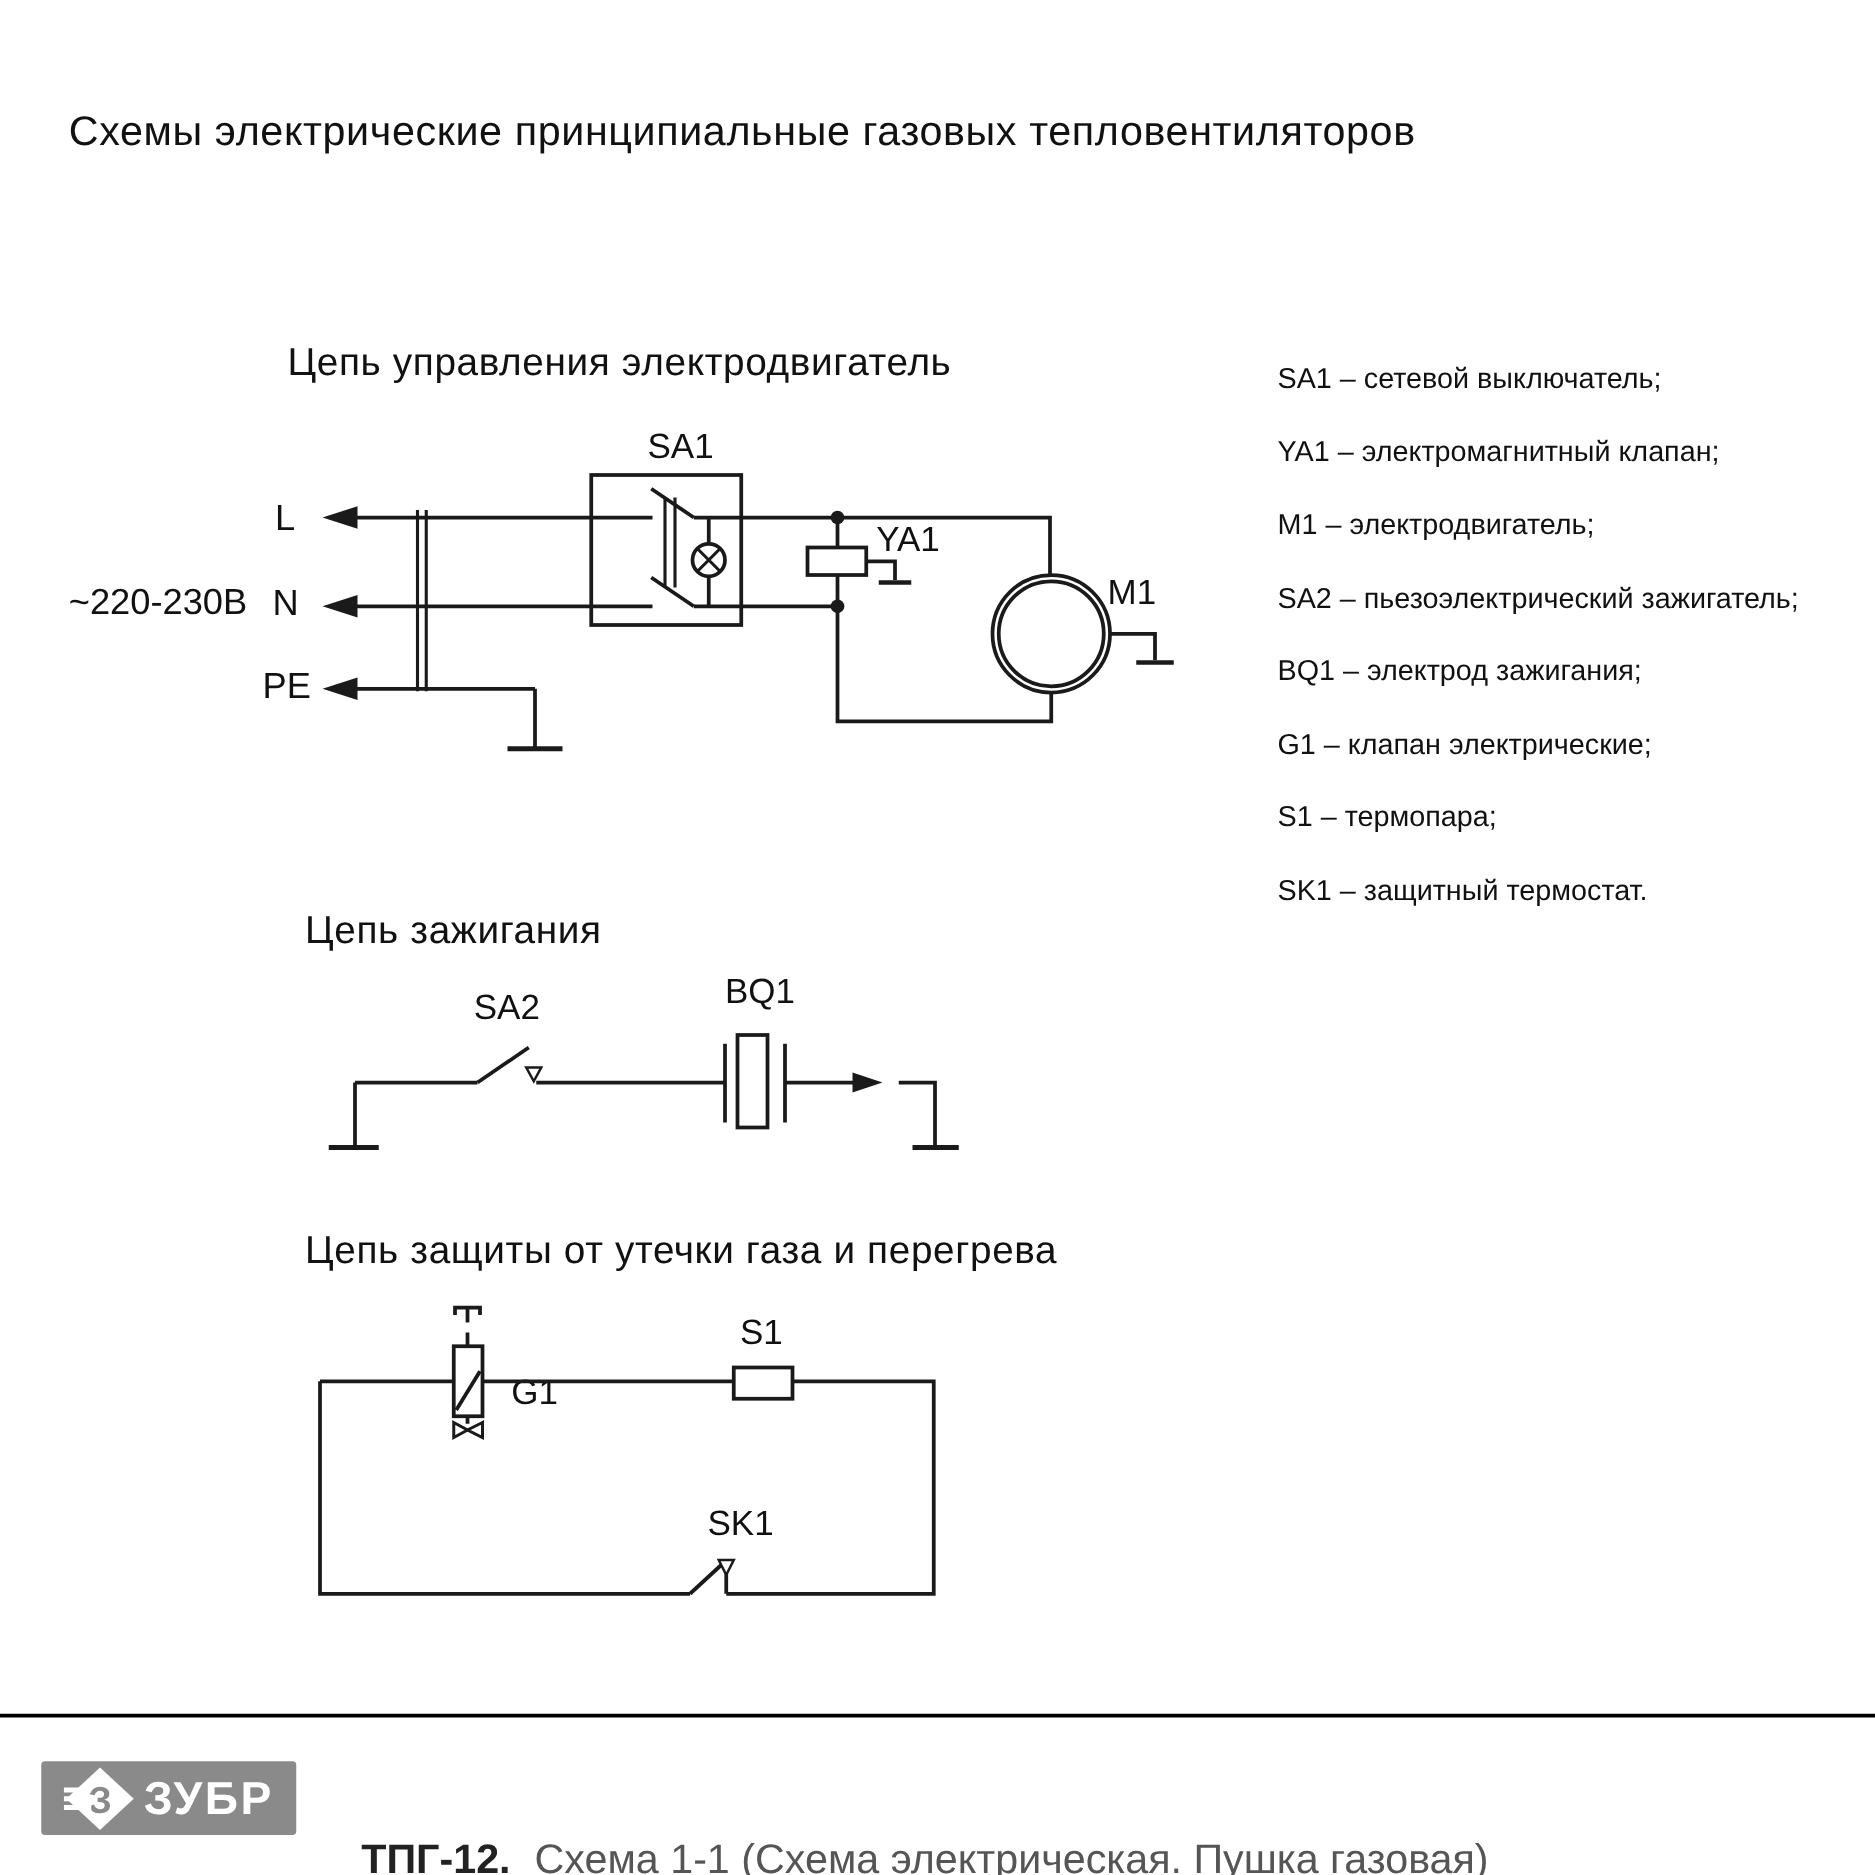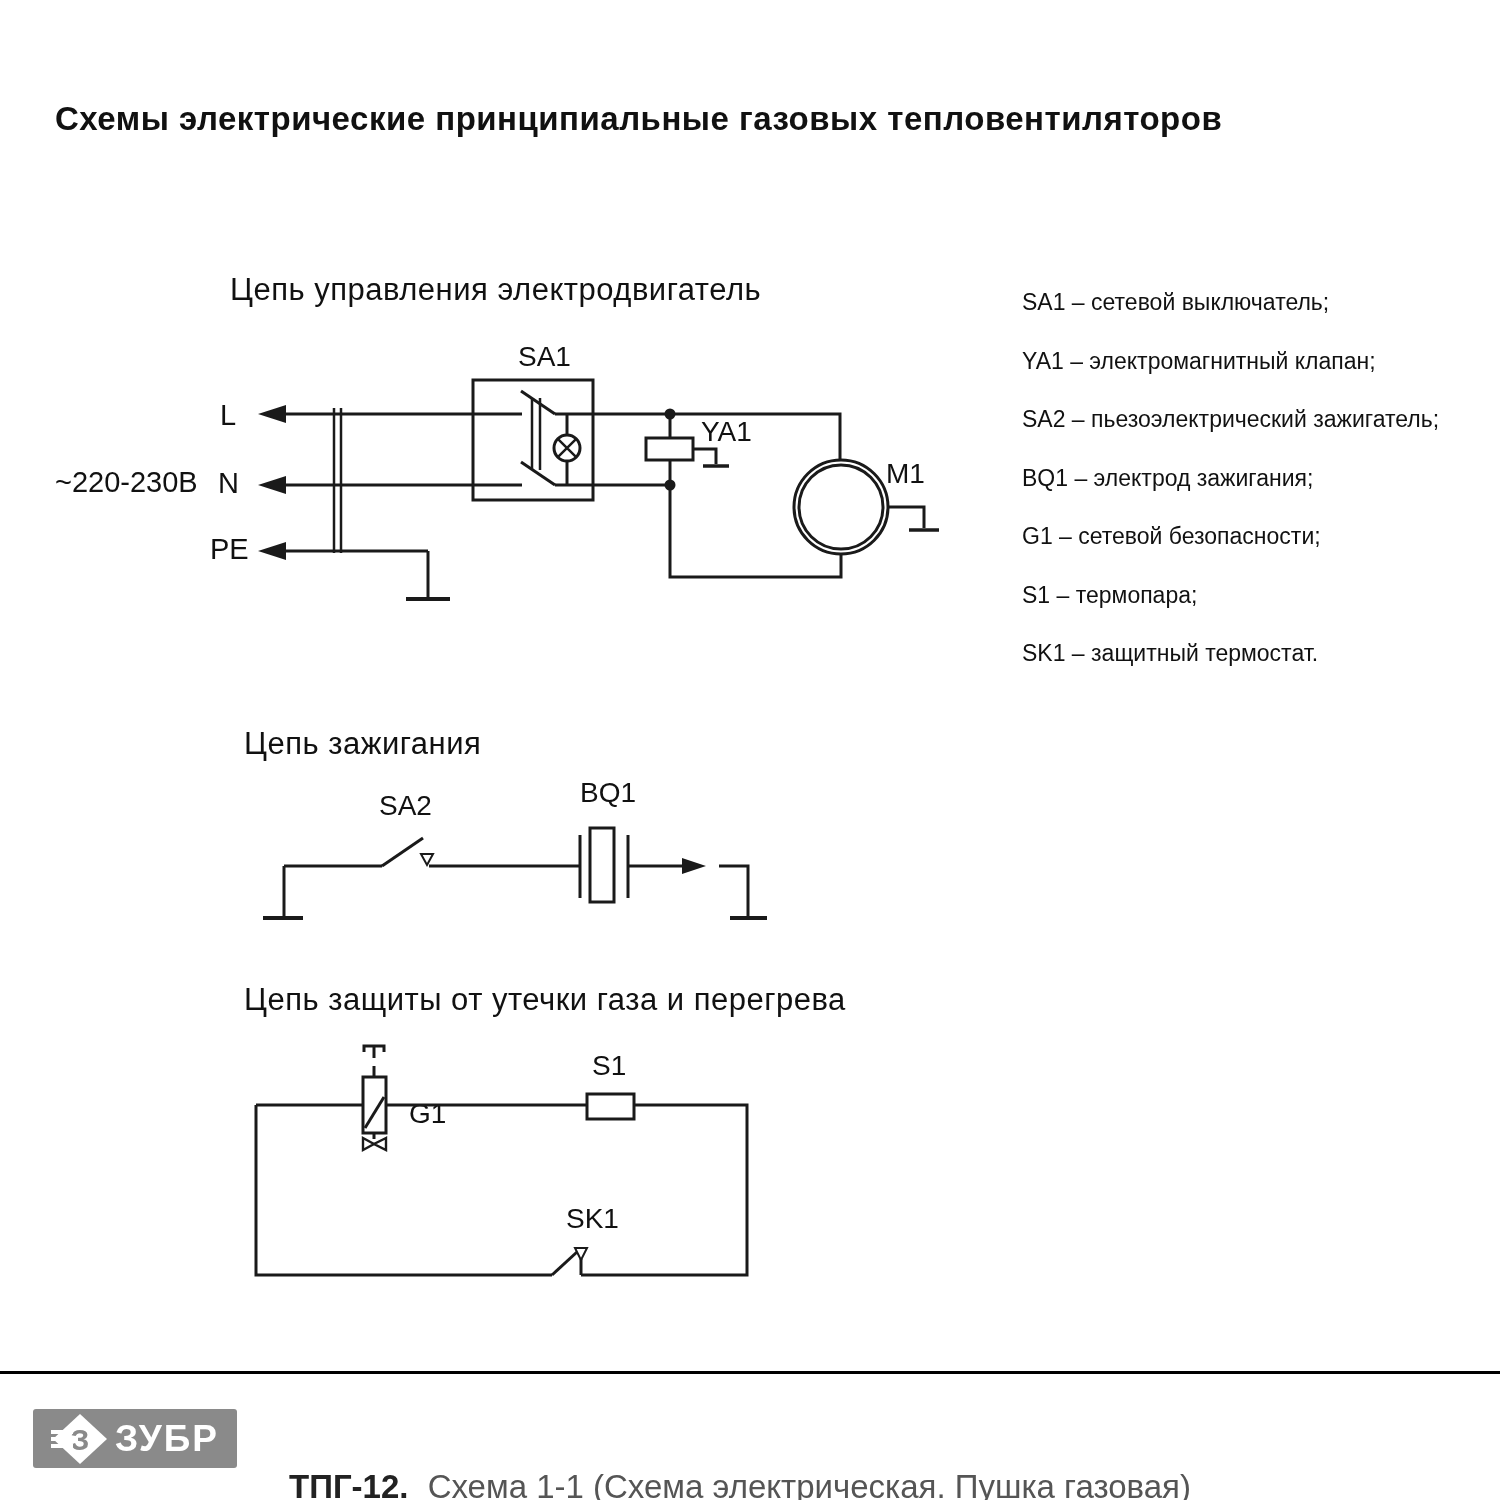--- a/index.html
+++ b/index.html
@@ -23,21 +23,21 @@
     border-radius:3px;display:flex;align-items:center;justify-content:center;gap:6px;
   }
   .logo-text{color:#fff;font-size:37px;font-weight:bold;letter-spacing:2px;line-height:1;}
   .footer-caption{position:absolute;left:289px;top:1424px;font-size:33px;white-space:nowrap;margin-top:44px;}
   .footer-model{font-weight:bold;color:#222222;}
   .footer-rest{font-weight:normal;color:#555555;margin-left:10px;}
 </style>
 </head>
 <body>
 
-<div class="lbl title-main" style="left:55px;top:100px;font-weight:bold;">Схемы электрические принципиальные газовых тепловентиляторов</div>
+<div class="lbl title-main" style="left:55px;top:86px;">Схемы электрические принципиальные газовых тепловентиляторов</div>
 
 <div class="lbl title-section" style="left:230px;top:272px;">Цепь управления электродвигатель</div>
 
 <div class="lbl term" style="left:55px;top:466px;">~220-230В</div>
 <div class="lbl term" style="left:220px;top:399px;">L</div>
 <div class="lbl term" style="left:218px;top:467px;">N</div>
 <div class="lbl term" style="left:210px;top:533px;">PE</div>
 
 <div class="lbl comp" style="left:518px;top:341px;">SA1</div>
 <div class="lbl comp" style="left:701px;top:416px;text-align:right;">YA1</div>
@@ -50,23 +50,24 @@
 <div class="lbl comp" style="left:580px;top:777px;">BQ1</div>
 
 <div class="lbl title-section" style="left:244px;top:982px;">Цепь защиты от утечки газа и перегрева</div>
 <div class="lbl comp" style="left:409px;top:1053px;margin-top:45px;">G1</div>
 <div class="lbl comp" style="left:592px;top:1050px;">S1</div>
 <div class="lbl comp" style="left:566px;top:1203px;">SK1</div>
 
 <div class="legend">
   <div class="legend-item">SA1 – сетевой выключатель;</div>
   <div class="legend-item">YA1 – электромагнитный клапан;</div>
+  <div class="legend-item">M1 – электродвигатель;</div>
   <div class="legend-item">SA2 – пьезоэлектрический зажигатель;</div>
   <div class="legend-item">BQ1 – электрод зажигания;</div>
-  <div class="legend-item">G1 – сетевой безопасности;</div>
+  <div class="legend-item">G1 – клапан электрические;</div>
   <div class="legend-item">S1 – термопара;</div>
   <div class="legend-item">SK1 – защитный термостат.</div>
 </div>
 
 <svg id="schematic" width="1500" height="1500" viewBox="0 0 1500 1500" fill="none" stroke="#1a1a1a" stroke-width="3">
 
   <g>
 
     <g>
       <polygon points="258,414 286,405 286,423" fill="#1a1a1a" stroke="none"></polygon>

